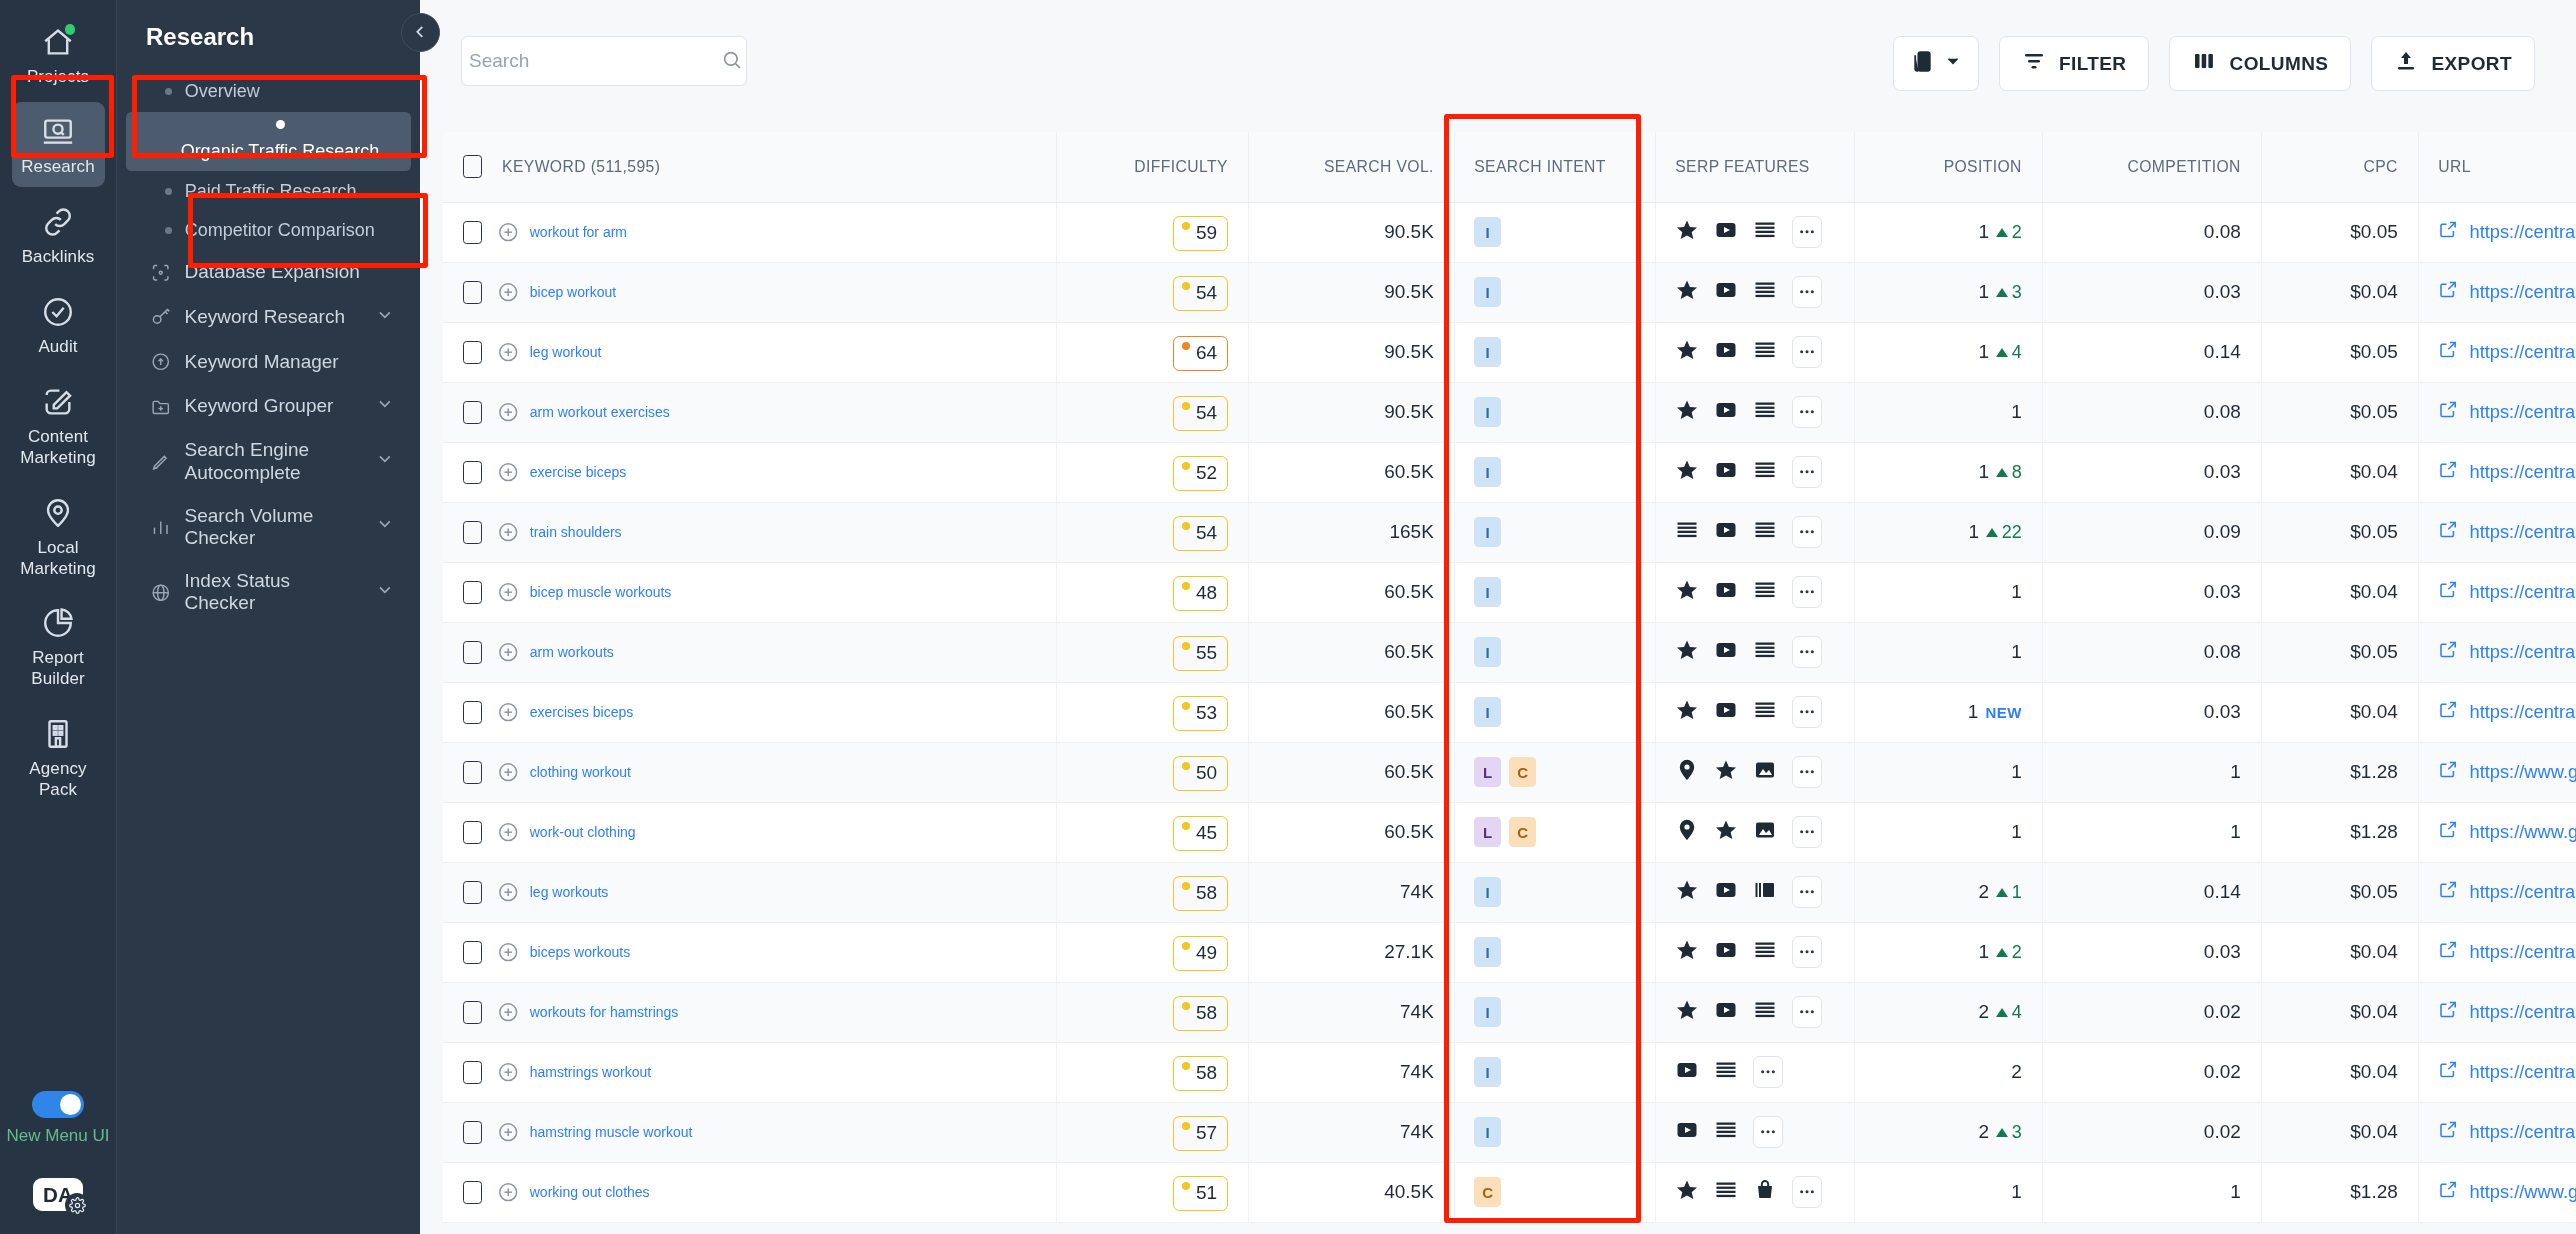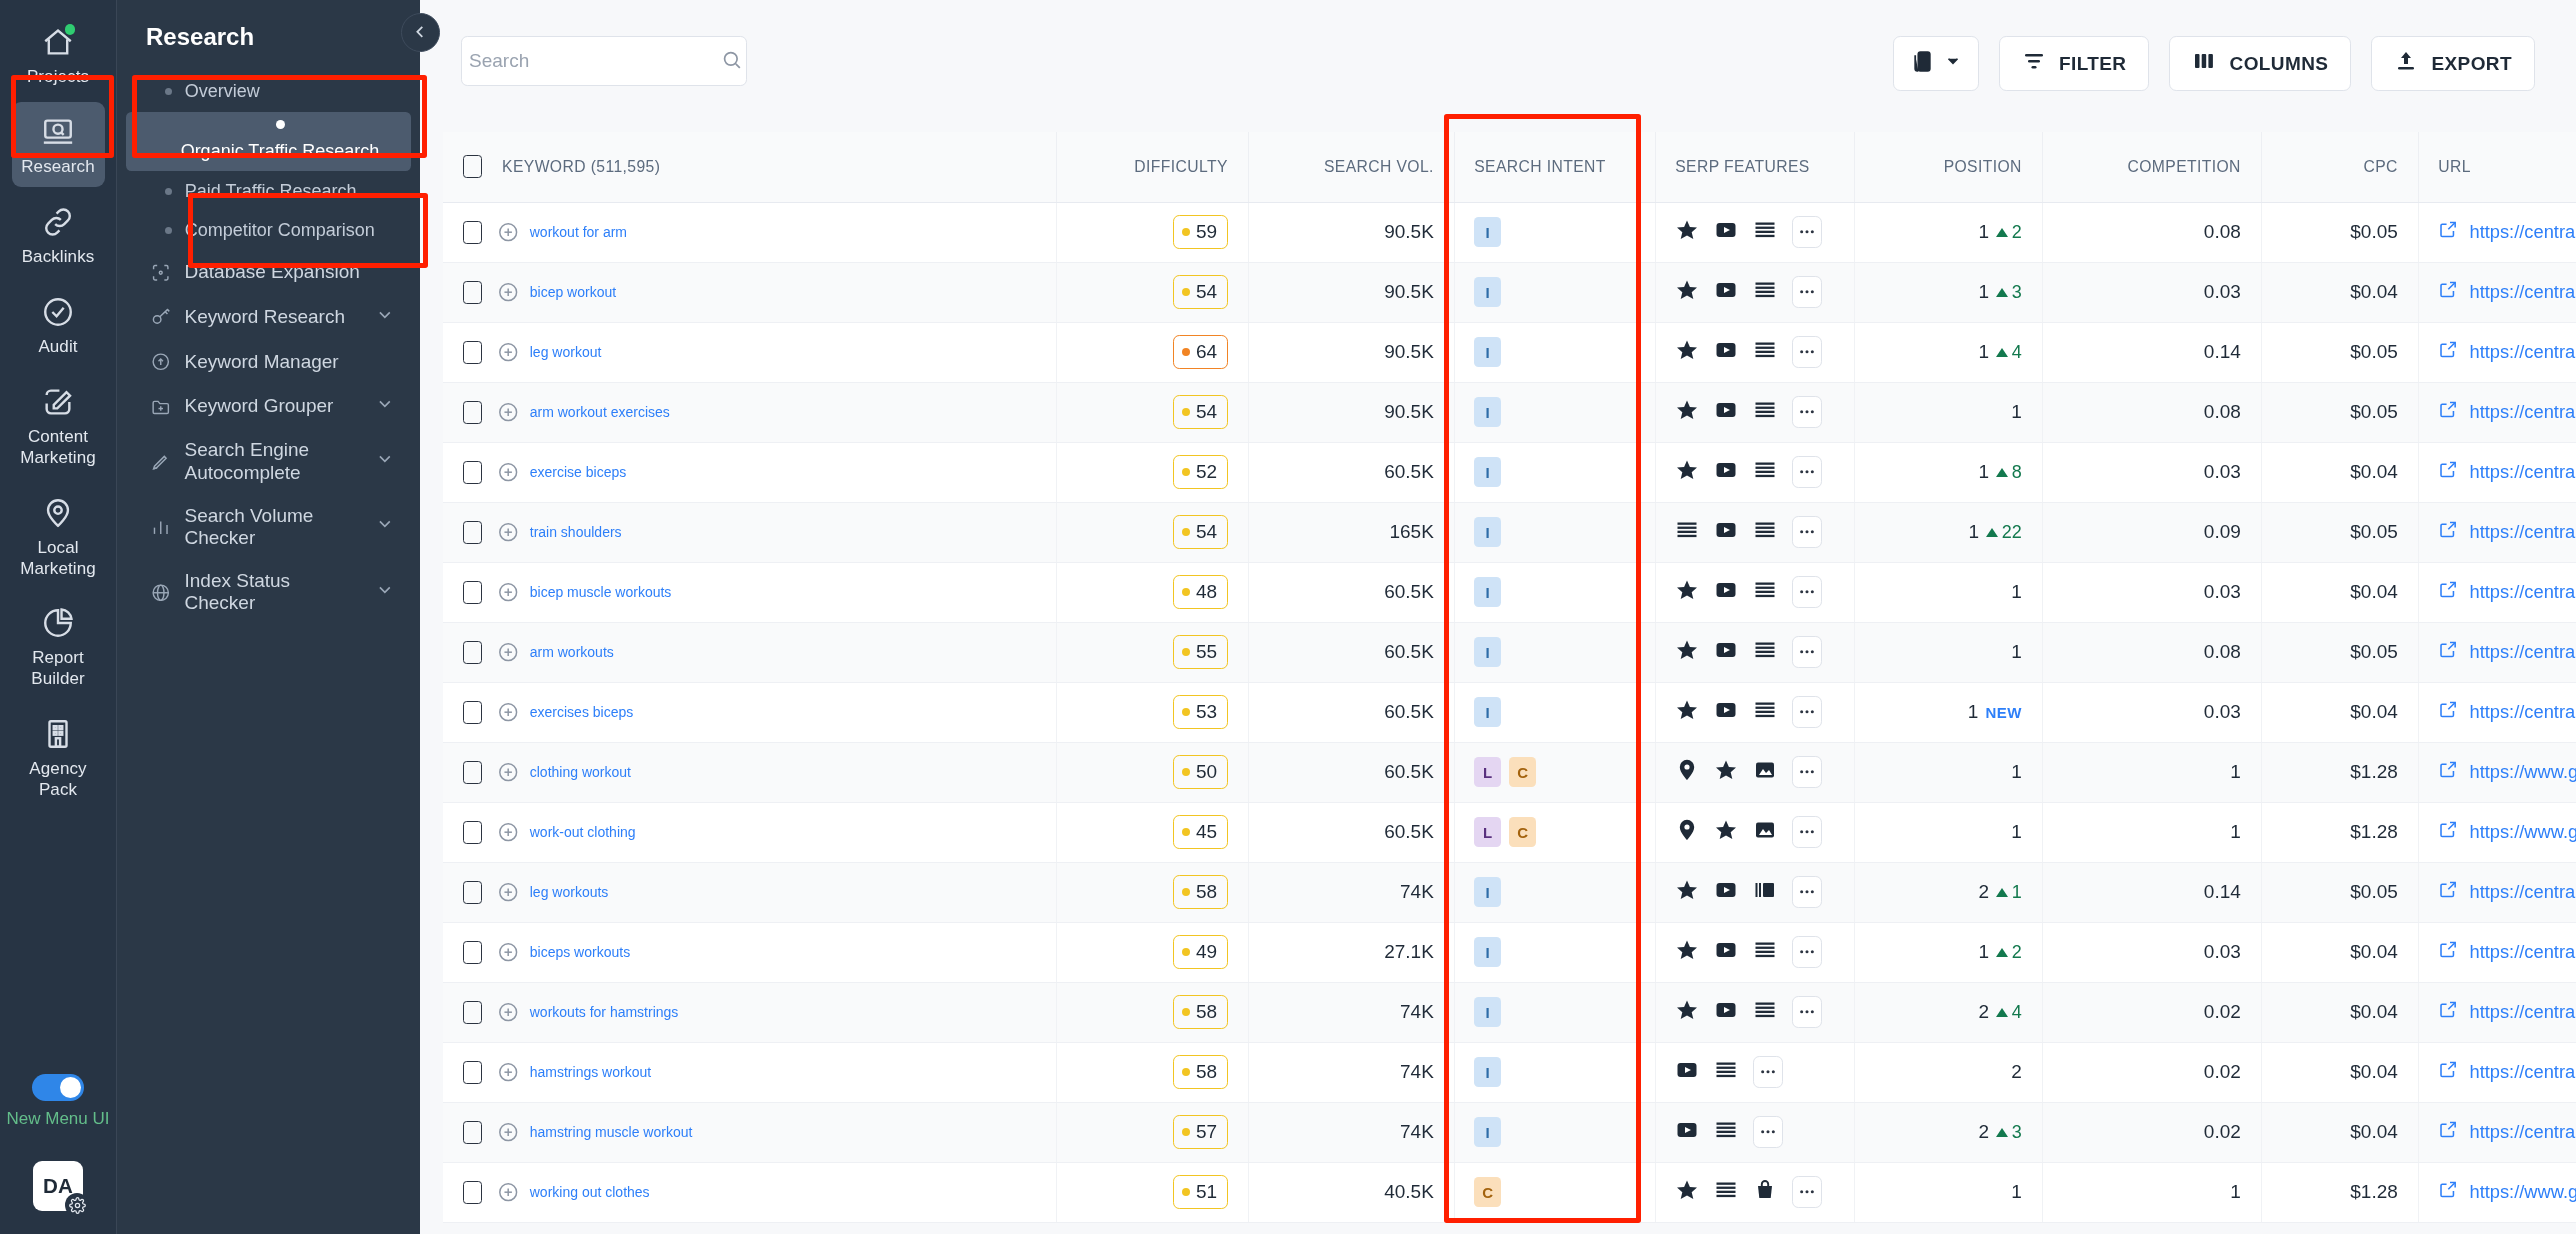--- a/index.html
+++ b/index.html
@@ -39,21 +39,21 @@
   .rail-bottom { margin-top: auto; display:flex; flex-direction: column; align-items:center; padding-bottom: 23px; }
   .toggle {
     width: 52px; height: 27px; border-radius: 13.4px; background: #2f86e8; position: relative; cursor: pointer;
   }
   .toggle .knob {
     position: absolute; right: 2.7px; top: 2.7px; width: 21.5px; height: 21.5px; border-radius: 50%; background: #fff;
   }
   .toggle-label { color: #63bd8a; font-size: 17px; margin-top: 8px; }
   .avatar-wrap { margin-top: 32px; position: relative; }
   .avatar {
-    width: 50px; height: 50px; background: #fff; border-radius: 9px;
+    width: 50px; height: 33px; background: #fff; border-radius: 9px;
     display:flex; align-items:center; justify-content:center;
     font-size: 20.6px; font-weight: 700; color: #1f2a37;
   }
   .avatar-gear {
     position: absolute; right: -6.3px; bottom: -6.3px; width: 24px; height: 24px;
     background: #273444; border-radius: 50%; display:flex; align-items:center; justify-content:center;
   }
   .avatar-gear svg { width: 17px; height: 17px; stroke: #e3e8ef; fill: none; stroke-width: 1.8; }
 
   
@@ -127,21 +127,21 @@
   tbody tr:nth-child(even) { background: #f9fafb; }
   tbody td.left { text-align: left; }
   .cb {
     width: 19.7px; height: 23px; border: 1.8px solid #2b3340; border-radius: 3.6px;
     display:inline-block; vertical-align: middle; cursor: pointer;
   }
   .plus-ico { display:inline-flex; vertical-align: middle; margin: 0 10.7px 0 14.3px; cursor: pointer; }
   .plus-ico svg { width: 22.4px; height: 22.4px; stroke: #8d96a4; fill:none; stroke-width: 1.6; }
   .kw-link { color: #2d7ff9; font-size: 14px; vertical-align: middle; cursor: pointer; }
   .kd {
-    display:inline-flex; align-items:center; gap: 6.3px; border: 1.3px solid #f2c522;
+    display:inline-flex; gap: 6.3px; border: 1.3px solid #f2c522;
     border-radius: 6.3px; padding: 5.4px 9.8px 5.4px 8px; font-size: 19px; color: #1f2a37;
   }
   .kd .dot { width: 8px; height: 8px; border-radius: 50%; background: #f2c522; }
   .kd.orange { border-color: #f18424; }
   .kd.orange .dot { background: #f18424; }
   .intent { display:inline-flex; gap: 8px; }
   .ibadge {
     width: 27px; height: 30px; border-radius: 4.5px; font-size: 15px; font-weight: 600;
     display:flex; align-items:center; justify-content:center;
   }

